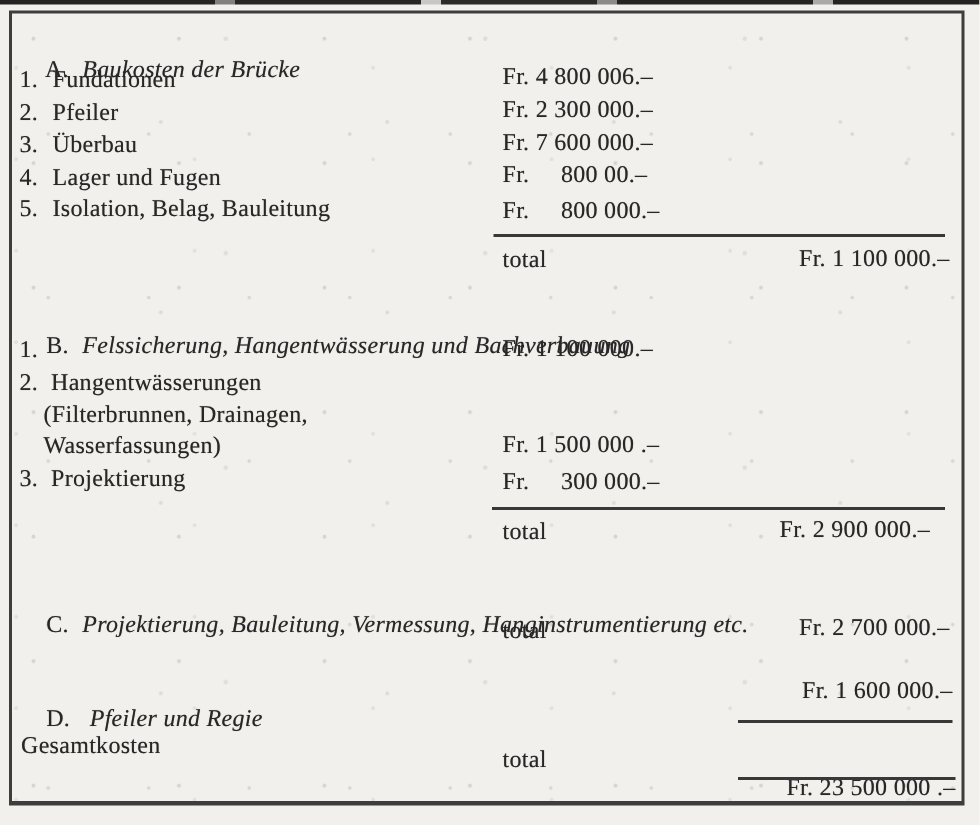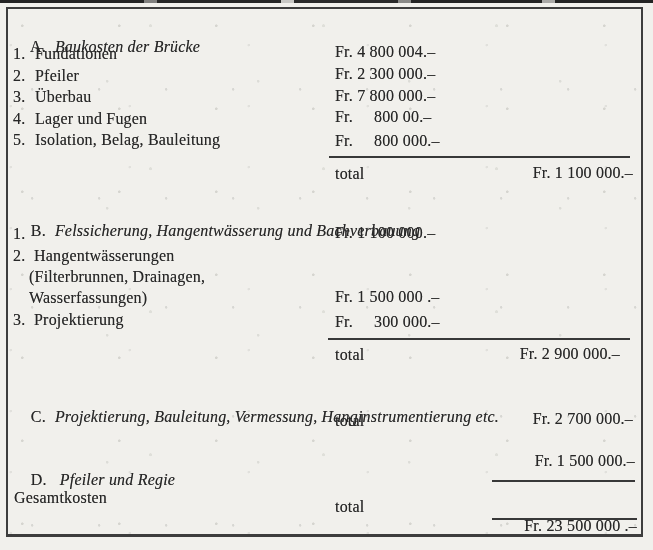--- a/index.html
+++ b/index.html
@@ -62,29 +62,29 @@
 
   <div class="scan-strip"></div>
   <div class="frame"></div>
 
   <div class="t hd" style="left:14px;top:17px">
     <span class="letter">A.</span><span class="it">Baukosten der Brücke</span>
   </div>
 
   <div class="t" style="left:13px;top:44px">1.</div>
   <div class="t" style="left:35px;top:44px">Fundationen</div>
-  <div class="t amt" style="left:335px;top:42px">Fr. 4 800 004.–</div>
+  <div class="t amt" style="left:335px;top:42px">Fr. 4 800 006.–</div>
 
   <div class="t" style="left:13px;top:66px">2.</div>
   <div class="t" style="left:35px;top:66px">Pfeiler</div>
   <div class="t amt" style="left:335px;top:64px">Fr. 2 300 000.–</div>
 
   <div class="t" style="left:13px;top:87px">3.</div>
   <div class="t" style="left:35px;top:87px">Überbau</div>
-  <div class="t amt" style="left:335px;top:86px">Fr. 7 800 000.–</div>
+  <div class="t amt" style="left:335px;top:86px">Fr. 7 600 000.–</div>
 
   <div class="t" style="left:13px;top:109px">4.</div>
   <div class="t" style="left:35px;top:109px">Lager und Fugen</div>
   <div class="t amt" style="left:335px;top:107px">Fr.     800 00.–</div>
 
   <div class="t" style="left:13px;top:130px">5.</div>
   <div class="t" style="left:35px;top:130px">Isolation, Belag, Bauleitung</div>
   <div class="t amt" style="left:335px;top:131px">Fr.     800 000.–</div>
 
   <div class="rule" style="left:329px;top:156px;width:301px"></div>
@@ -116,21 +116,21 @@
 
   <div class="t hd" style="left:14px;top:387px">
     <span class="letter">C.</span><span class="it">Projektierung, Bauleitung, Vermessung, Hanginstrumentierung etc.</span>
   </div>
   <div class="t" style="left:335px;top:411px">total</div>
   <div class="t amt right" style="right:20px;top:409px">Fr. 2 700 000.–</div>
 
   <div class="t hd" style="left:14px;top:450px">
     <span class="letter" style="margin-right:13px">D.</span><span class="it">Pfeiler und Regie</span>
   </div>
-  <div class="t amt right" style="right:18px;top:451px">Fr. 1 500 000.–</div>
+  <div class="t amt right" style="right:18px;top:451px">Fr. 1 600 000.–</div>
   <div class="rule" style="left:492px;top:480px;width:143px"></div>
 
   <div class="t hd" style="left:14px;top:488px">Gesamtkosten</div>
   <div class="t" style="left:335px;top:497px">total</div>
   <div class="t amt right" style="right:16px;top:516px">Fr. 23 500 000 .–</div>
   <div class="rule" style="left:492px;top:518px;width:145px"></div>
 
 </div>
 
 </body></html>

